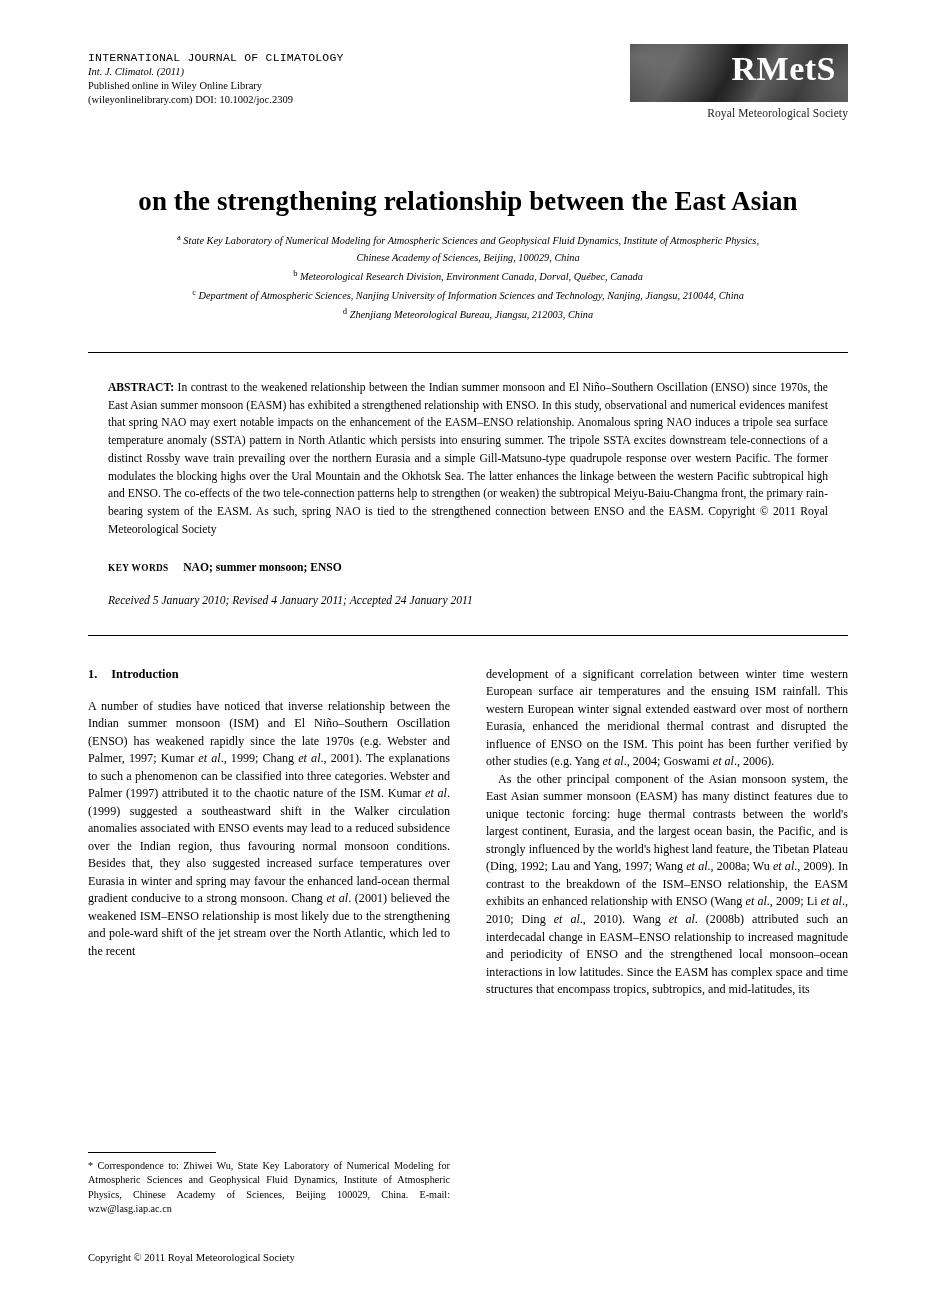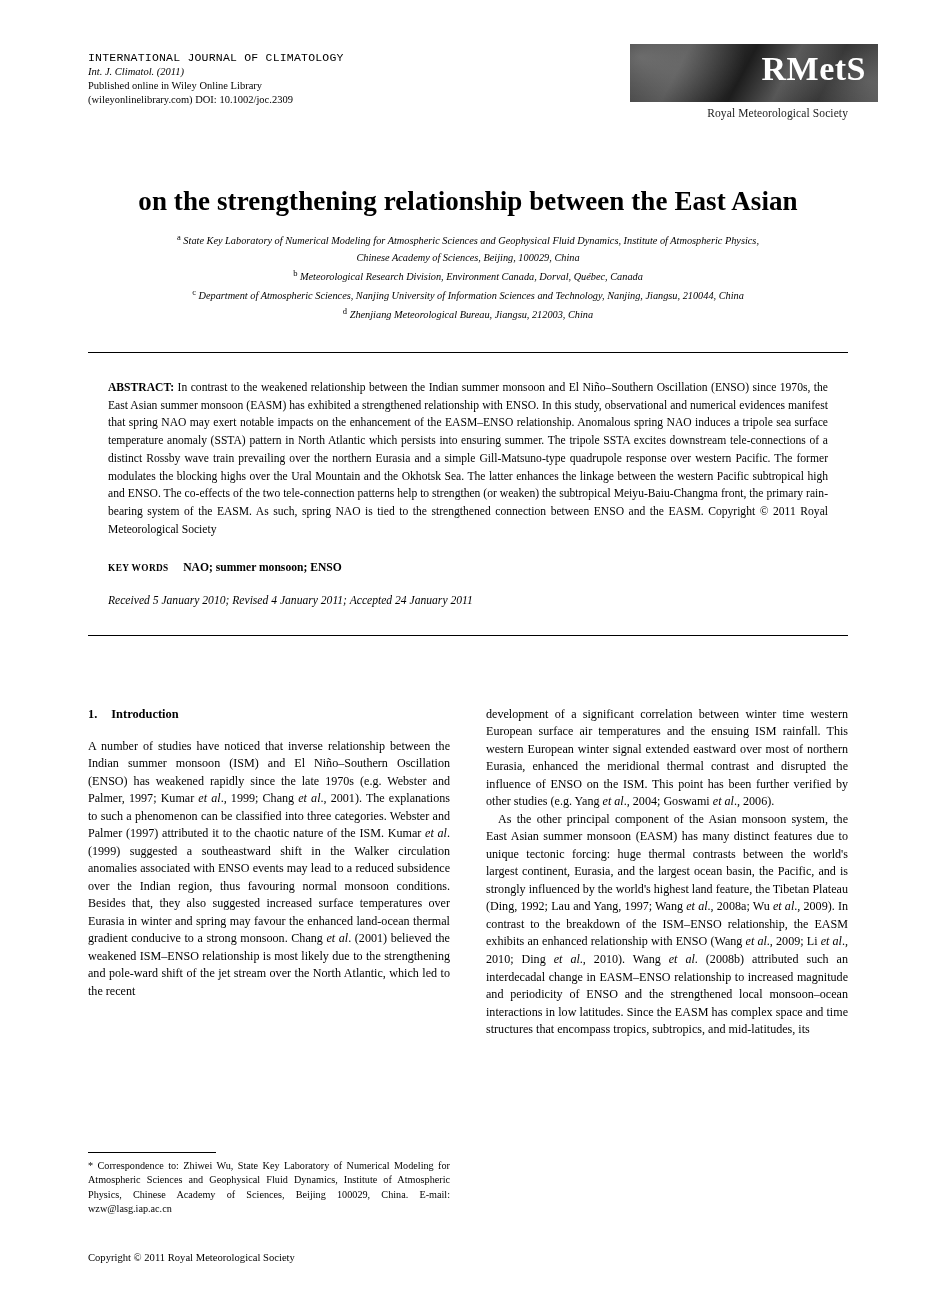--- a/index.html
+++ b/index.html
@@ -56,21 +56,20 @@
     right: 0;
     top: -6px;
     width: 218px;
   }
   .logo-box {
     width: 218px;
     height: 58px;
     background: linear-gradient(118deg, #2b2b2b 0%, #4a4a4a 22%, #1d1d1d 46%, #565656 62%, #2a2a2a 78%, #4d4d4d 100%);
     position: relative;
     overflow: hidden;
-    padding-left: 30px;
   }
   .logo-box:before {
     content: "";
     position: absolute;
     left: -20px; top: -20px;
     width: 150px; height: 110px;
     background: radial-gradient(ellipse at 20% 30%, rgba(255,255,255,0.28), rgba(255,255,255,0) 62%);
   }
   .logo-box:after {
     content: "";
@@ -164,21 +163,20 @@
     margin-top: 30px;
     position: relative;
     display: flex;
     gap: 36px;
   }
   .col {
     width: 362px;
     font-size: 12.1px;
     line-height: 1.45;
     text-align: justify;
-    margin-top: 40px;
   }
   .sec-head {
     font-weight: bold;
     font-size: 12.4px;
     margin: 0 0 14px 0;
   }
   .sec-head .num { margin-right: 14px; }
   .col p {
     margin: 0;
     text-indent: 0;

